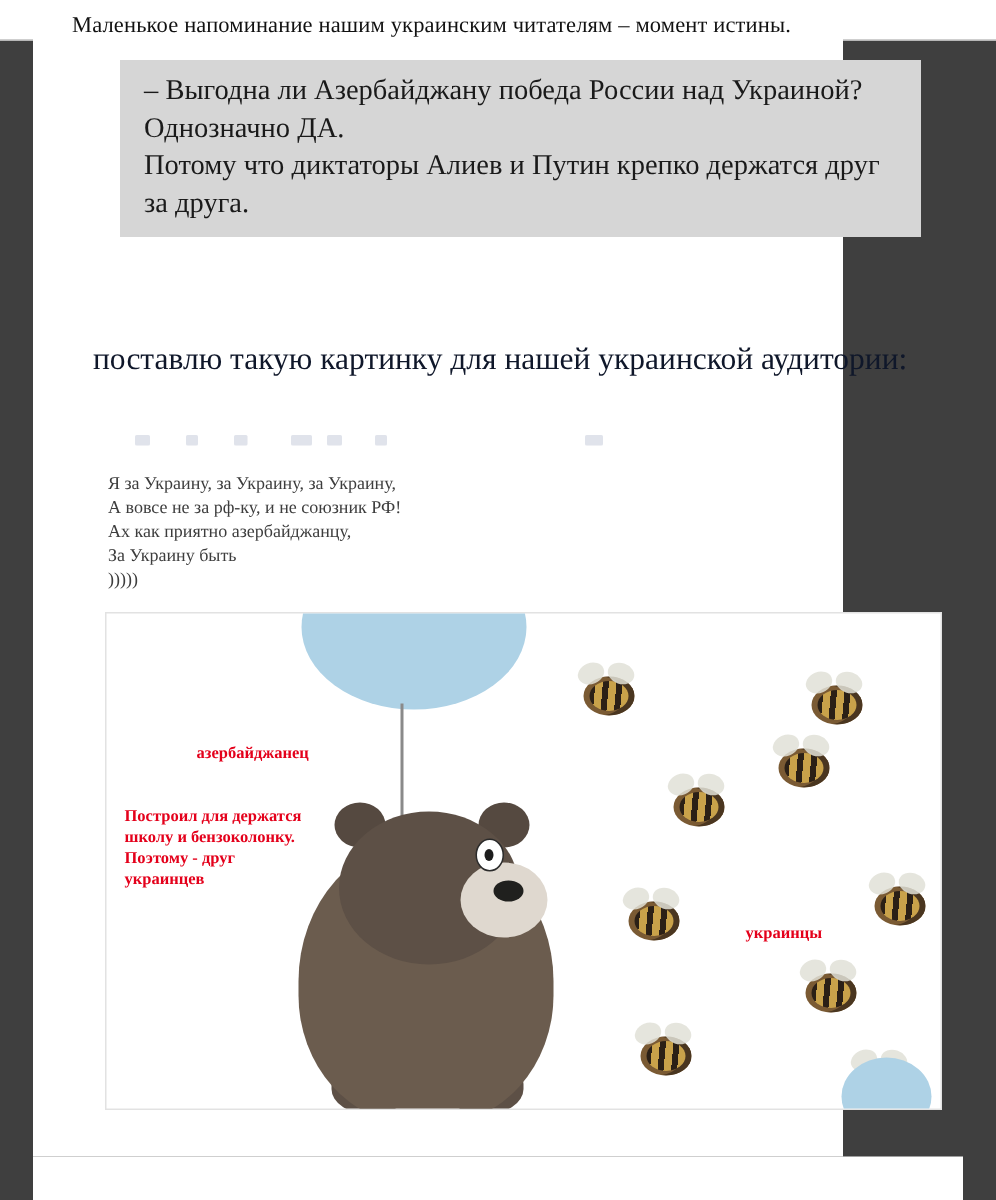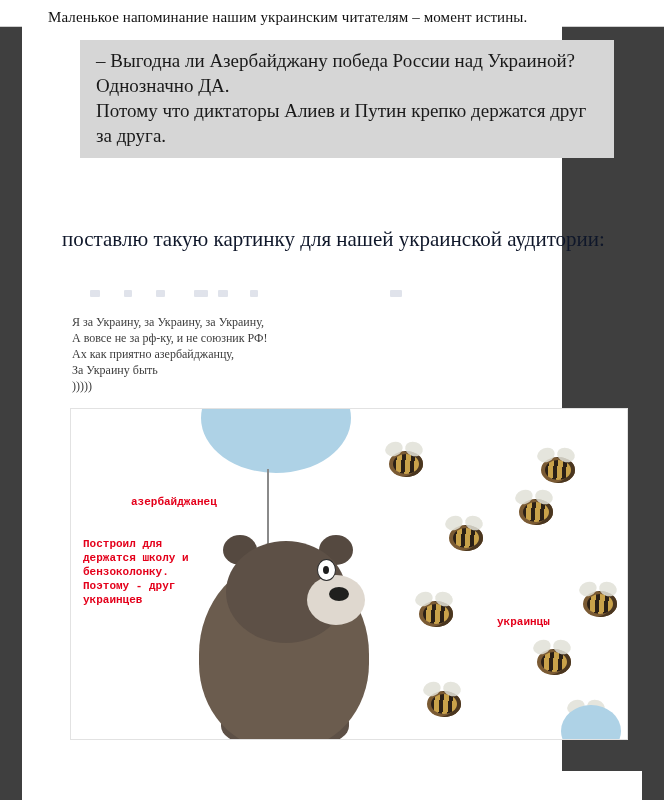--- a/index.html
+++ b/index.html
@@ -245,21 +245,21 @@
   .bee i {
     position: absolute;
     left: 4px; top: 3px;
     width: 26px; height: 20px;
     border-radius: 50%;
     background: repeating-linear-gradient(95deg,#2b2016 0 4px,#c9a24a 4px 9px);
   }
   
   .cap {
     position: absolute;
-    font-family: Liberation Mono, monospace;
+    font-family: Liberation Serif, serif;
     color: #e4001b;
     font-weight: bold;
     font-size: 11px;
     line-height: 14px;
   }
   .cap-az { left: 60px; top: 86px; }
   .cap-built { left: 12px; top: 128px; width: 118px; }
   .cap-ukr { left: 390px; top: 206px; margin-left: 36px; }
 </style>
 </head>

